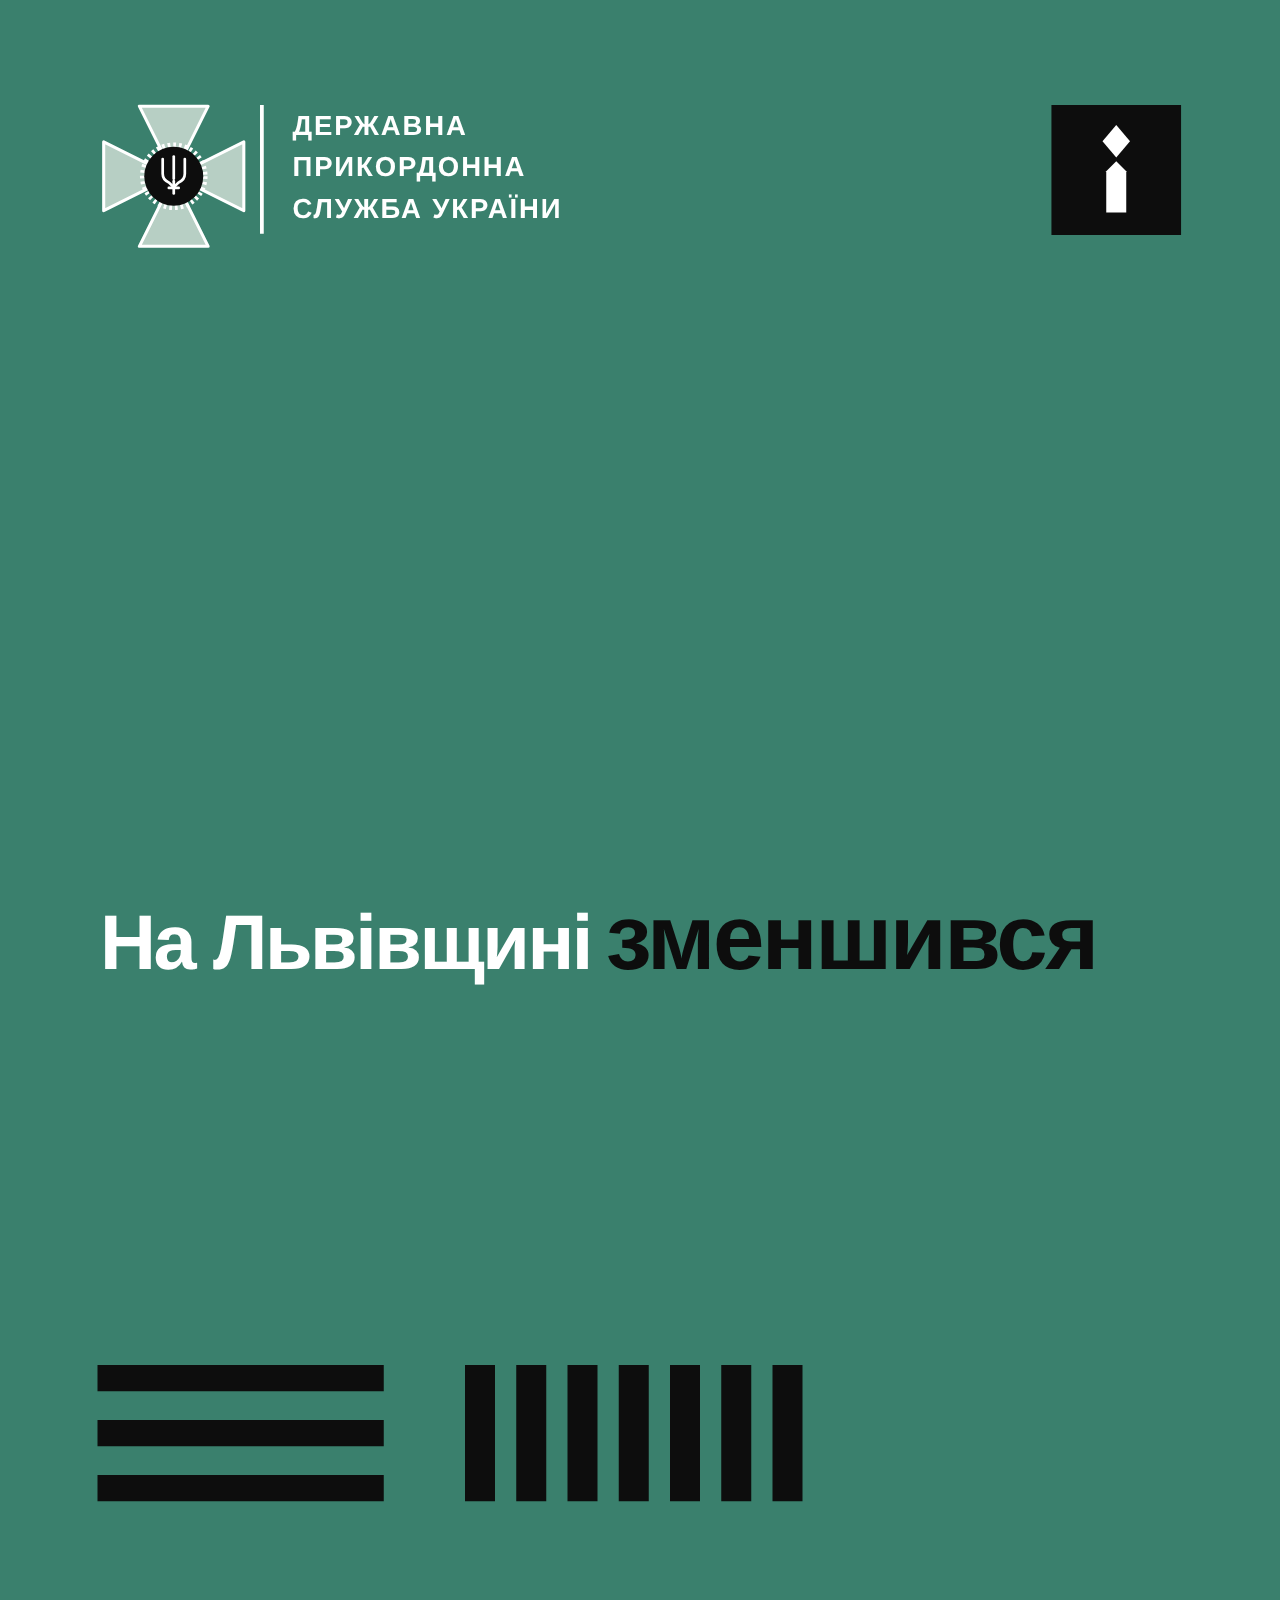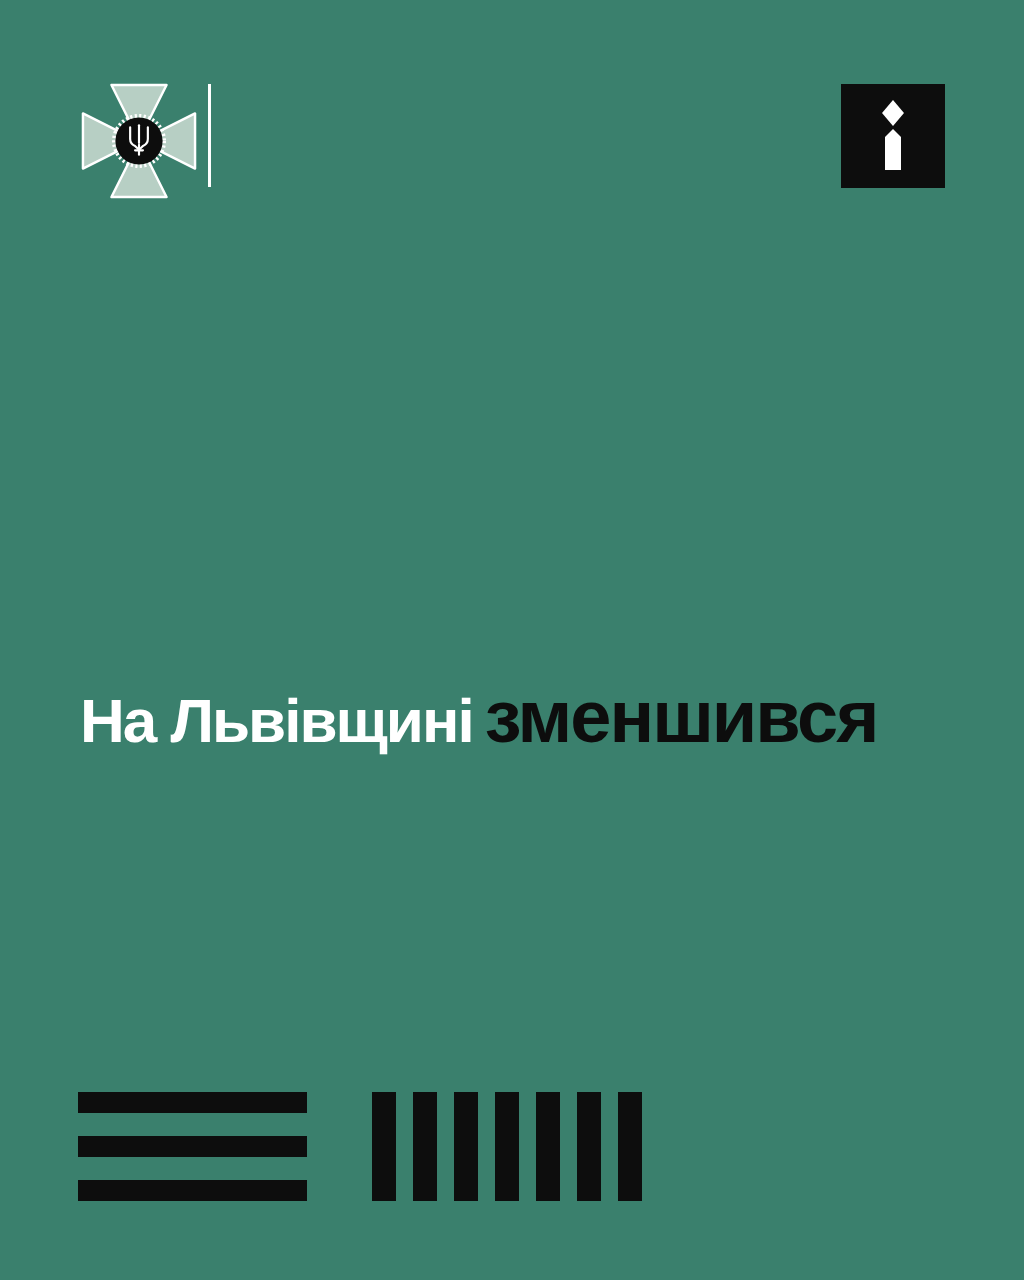--- a/index.html
+++ b/index.html
@@ -57,21 +57,21 @@
     left: 841px;
     top: 84px;
     width: 104px;
     height: 104px;
   }
 
   
   .headline {
     position: absolute;
     left: 80px;
-    top: 679px;
+    top: 712px;
     color: var(--paper);
     font-weight: 700;
     letter-spacing: -2px;
     white-space: nowrap;
   }
   .headline .line { line-height: 76px; font-size: 74px; }
   .headline .t-small { font-size: 62px; margin-right: 12px; }
   .headline .t-dark { color: var(--ink); }
 
   
@@ -110,20 +110,25 @@
     <g fill="none" stroke="var(--paper)" stroke-width="2.2" stroke-linecap="round" stroke-linejoin="round">
       <path d="M51,46 v12 q0,5 5,7 l4,4 l4,-4 q5,-2 5,-7 v-12"></path>
       <path d="M60,44 v18"></path>
       <path d="M60,64 v10"></path>
       <path d="M56,69.5 h8"></path>
     </g>
   </svg>
 
   <div class="logo-divider"></div>
 
+  <div class="org-name">
+    <div>ДЕРЖАВНА</div>
+    <div>ПРИКОРДОННА</div>
+    <div>СЛУЖБА УКРАЇНИ</div>
+  </div>
 
   <svg class="info-square" viewBox="0 0 104 104" aria-hidden="true">
     <rect x="0" y="0" width="104" height="104" fill="var(--ink)"></rect>
     <polygon points="52,16 63,29 52,42 41,29" fill="var(--paper)"></polygon>
     <polygon points="52,45 60,53 60,86 44,86 44,53" fill="var(--paper)"></polygon>
   </svg>
 
   <div class="headline">
     <div class="line">
       <span class="t-small">На Львівщині</span><span class="t-dark">зменшився</span>

